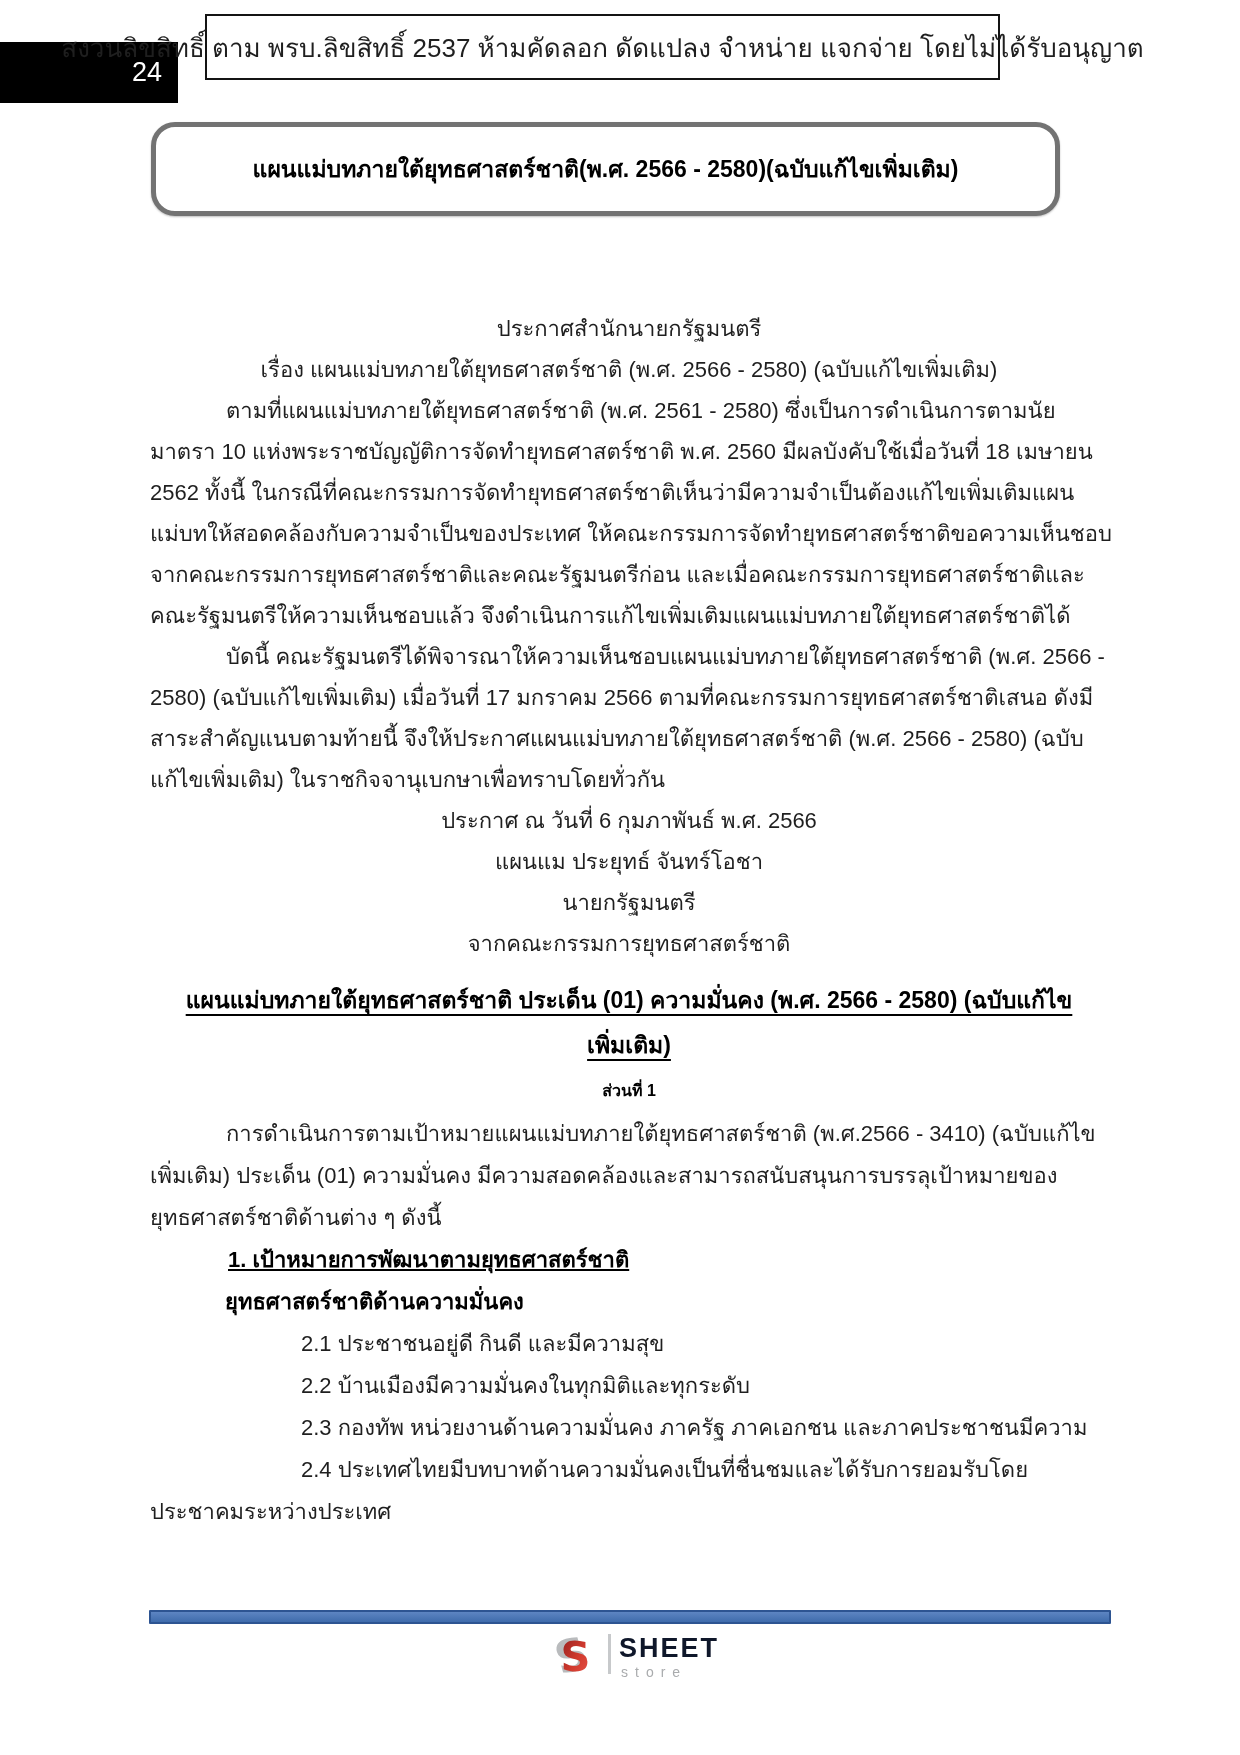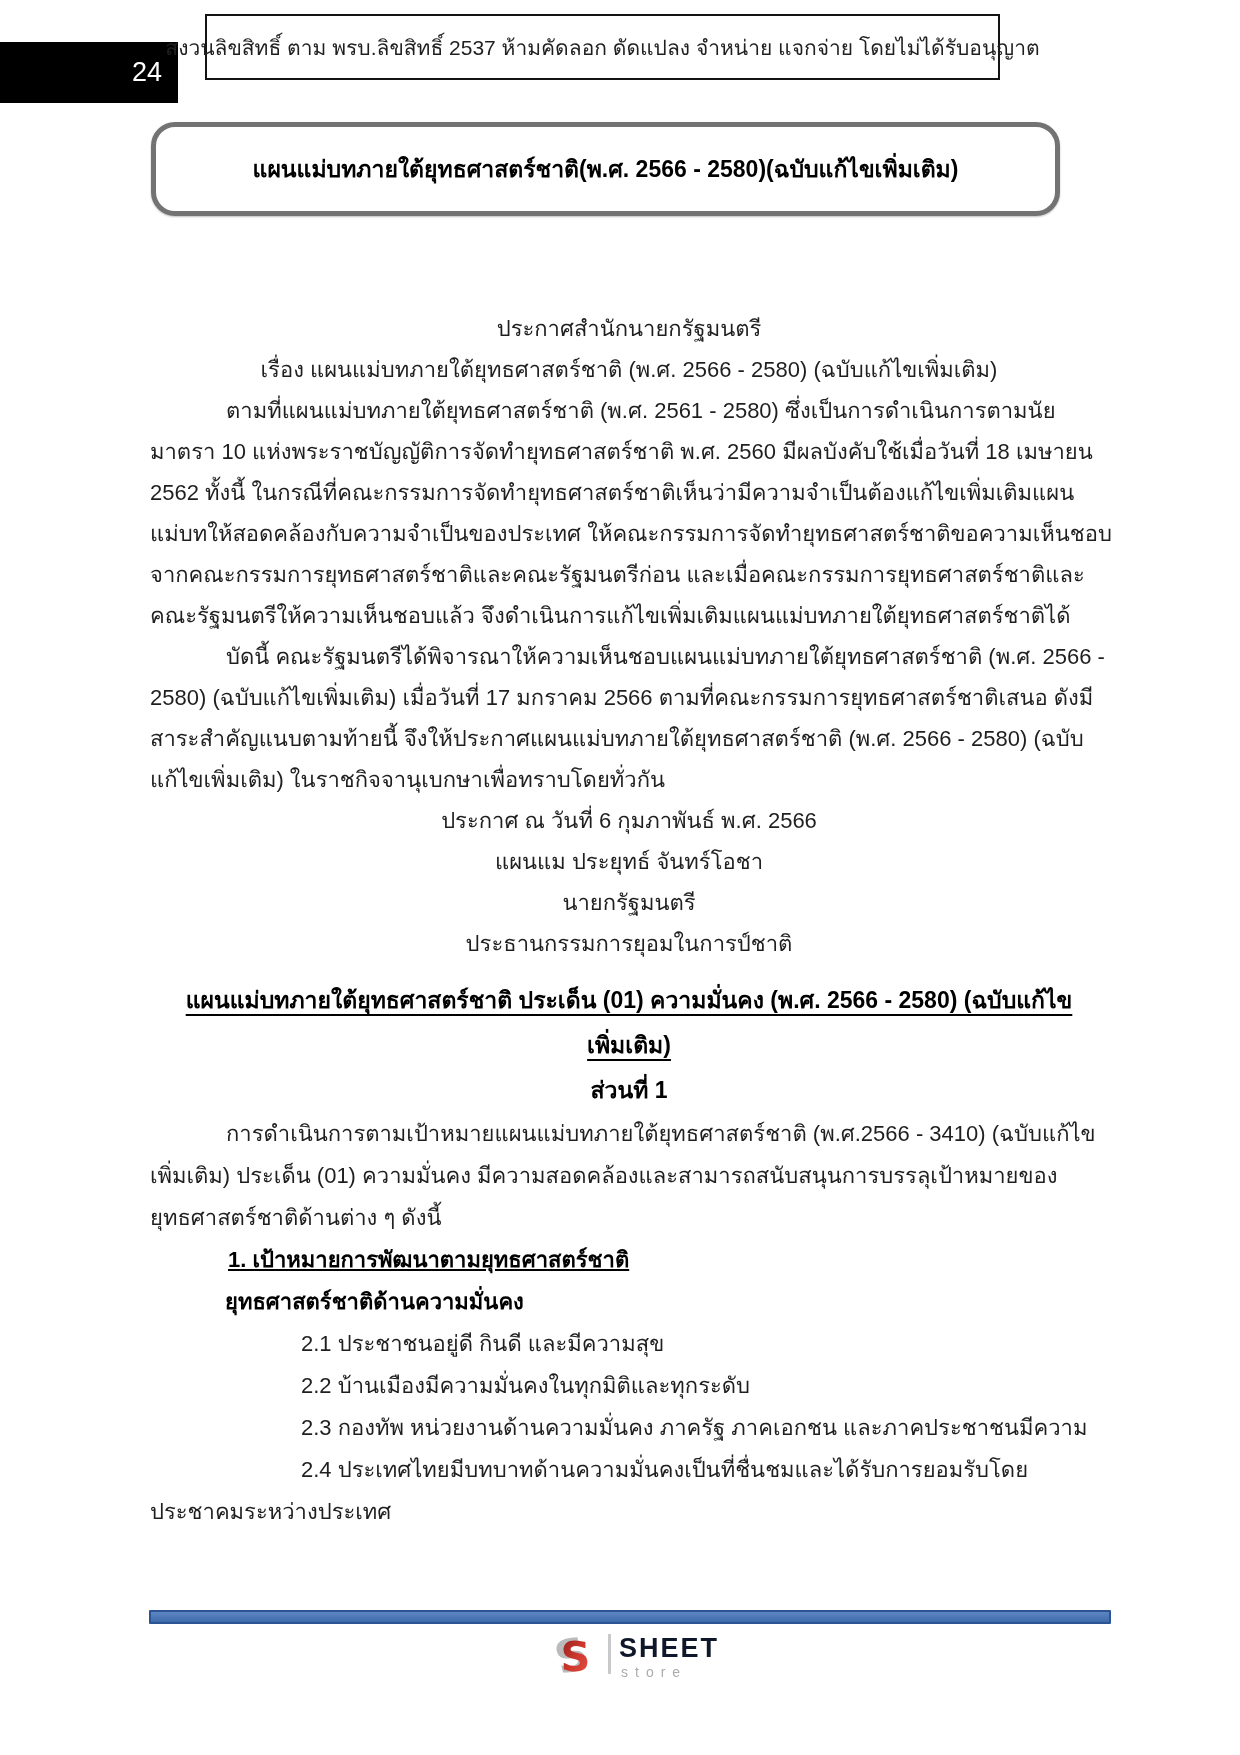--- a/index.html
+++ b/index.html
@@ -16,21 +16,21 @@
   .page-num-box{
     position:absolute;left:0;top:42px;width:178px;height:61px;
     background:#000;color:#fff;
     font-size:27px;line-height:61px;text-align:right;
     padding-right:16px;box-sizing:border-box;
   }
   .copyright-box{
     position:absolute;left:205px;top:14px;width:795px;height:66px;
     border:2px solid #141414;box-sizing:border-box;
     display:flex;align-items:center;justify-content:center;
-    font-size:21px;white-space:nowrap;
+    font-size:26px;white-space:nowrap;
   }
   .title-box{
     position:absolute;left:151px;top:122px;width:909px;height:94px;
     border:5px solid #737373;border-radius:24px;box-sizing:border-box;
     display:flex;align-items:center;justify-content:center;
     font-size:23px;font-weight:bold;color:#000;
     box-shadow:0 1px 2px rgba(0,0,0,.25);
     background:#fff;
   }
   
@@ -45,21 +45,21 @@
   .ind-goal{padding-left:78px;text-decoration:underline;}
   .ind-strat{padding-left:75px;}
   .ind-item{padding-left:151px;}
   .bold{font-weight:bold;color:#000;}
   .sec-heading{
     margin-top:14px;
     line-height:45px;font-size:23px;font-weight:bold;color:#000;
     text-align:center;text-decoration:underline;
     text-underline-offset:6px;white-space:nowrap;
   }
-  .part-title{line-height:45px;font-size:23px;font-weight:bold;color:#000;text-align:center;}
+  .part-title{line-height:45px;font-size:16px;font-weight:bold;color:#000;text-align:center;}
   
   .footer-bar{
     position:absolute;left:149px;top:1610px;width:962px;height:14px;
     background:linear-gradient(#5d85c2,#3f6cac);
     border:2px solid #2d5492;box-sizing:border-box;border-radius:1px;
   }
   .logo{
     position:absolute;left:550px;top:1632px;height:48px;
     display:flex;align-items:flex-start;
   }
@@ -106,21 +106,21 @@
     <div class="ln">คณะรัฐมนตรีให้ความเห็นชอบแล้ว จึงดำเนินการแก้ไขเพิ่มเติมแผนแม่บทภายใต้ยุทธศาสตร์ชาติได้</div>
 
     <div class="ln ind-para">บัดนี้ คณะรัฐมนตรีได้พิจารณาให้ความเห็นชอบแผนแม่บทภายใต้ยุทธศาสตร์ชาติ  (พ.ศ. 2566 -</div>
     <div class="ln">2580) (ฉบับแก้ไขเพิ่มเติม) เมื่อวันที่ 17 มกราคม 2566 ตามที่คณะกรรมการยุทธศาสตร์ชาติเสนอ ดังมี</div>
     <div class="ln">สาระสำคัญแนบตามท้ายนี้ จึงให้ประกาศแผนแม่บทภายใต้ยุทธศาสตร์ชาติ (พ.ศ. 2566 - 2580) (ฉบับ</div>
     <div class="ln">แก้ไขเพิ่มเติม) ในราชกิจจานุเบกษาเพื่อทราบโดยทั่วกัน</div>
 
     <div class="ln center">ประกาศ ณ วันที่ 6 กุมภาพันธ์ พ.ศ. 2566</div>
     <div class="ln center">แผนแม ประยุทธ์ จันทร์โอชา</div>
     <div class="ln center">นายกรัฐมนตรี</div>
-    <div class="ln center">ประธานกรรมการยุอมในการป์ชาติ</div>
+    <div class="ln center">จากคณะกรรมการยุทธศาสตร์ชาติ</div>
 
     <div class="sec-heading">แผนแม่บทภายใต้ยุทธศาสตร์ชาติ ประเด็น (01) ความมั่นคง (พ.ศ. 2566 - 2580) (ฉบับแก้ไข</div>
     <div class="sec-heading" style="margin-top:0;">เพิ่มเติม)</div>
 
     <div class="part-title">ส่วนที่ 1</div>
 
     <div class="ln2 ind-para">การดำเนินการตามเป้าหมายแผนแม่บทภายใต้ยุทธศาสตร์ชาติ  (พ.ศ.2566 - 3410) (ฉบับแก้ไข</div>
     <div class="ln2">เพิ่มเติม) ประเด็น (01) ความมั่นคง มีความสอดคล้องและสามารถสนับสนุนการบรรลุเป้าหมายของ</div>
     <div class="ln2">ยุทธศาสตร์ชาติด้านต่าง ๆ ดังนี้</div>
 

